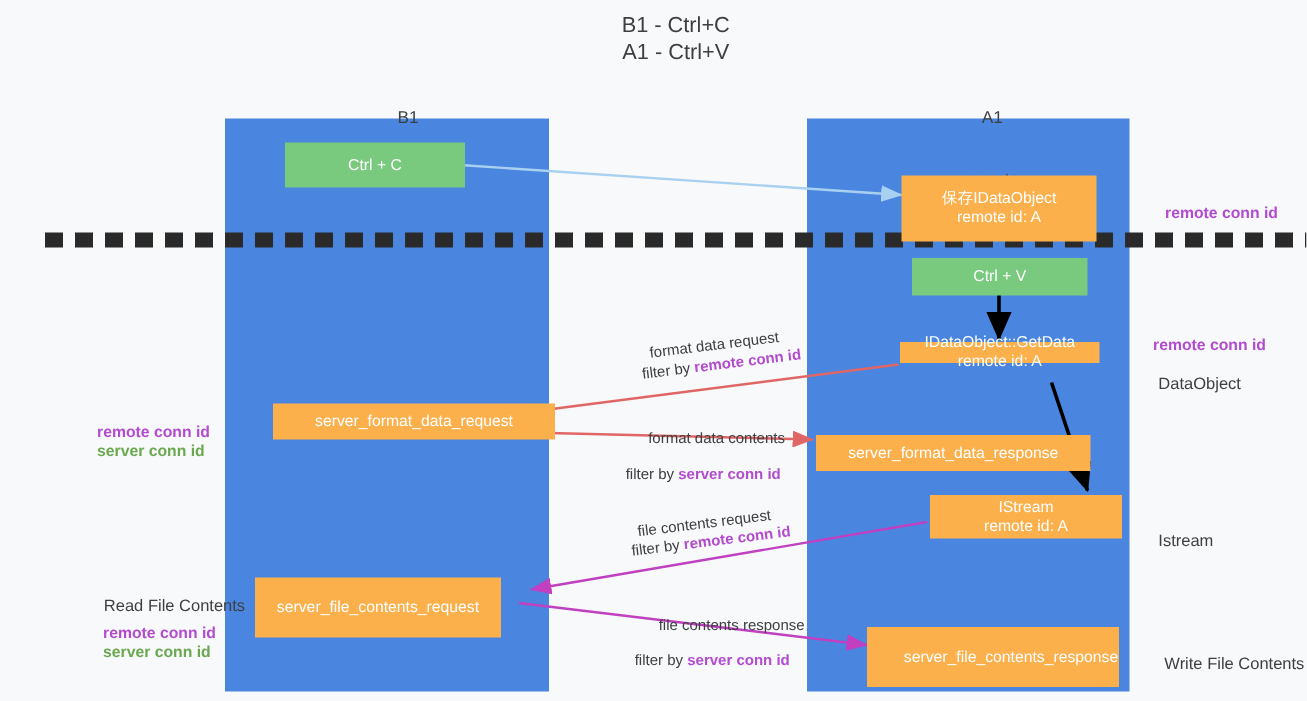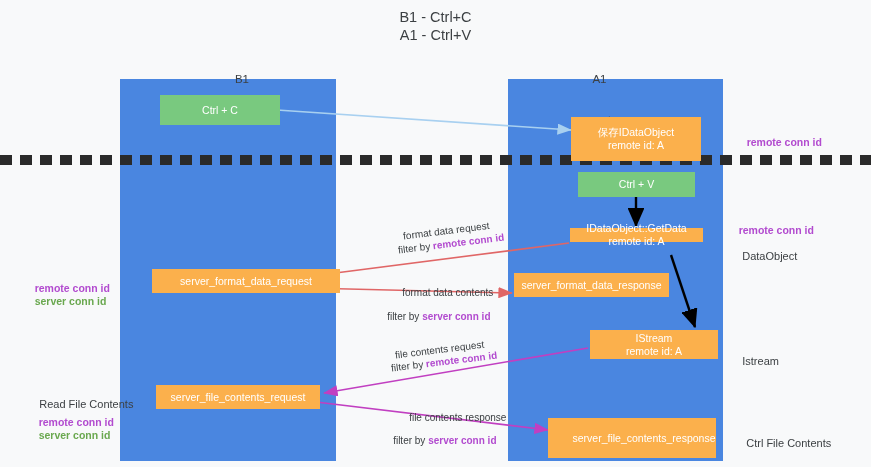--- a/index.html
+++ b/index.html
@@ -3,21 +3,21 @@
 <meta charset="utf-8">
 <style>
   html,body{margin:0;padding:0;}
   body{
     width:871px;height:467px;
     background:#f8f9fa;
     font-family:"Liberation Sans","DejaVu Sans",sans-serif;
     position:relative;overflow:hidden;
     color:#3c4043;
   }
-  #stage{position:absolute;inset:0;}
+  #stage{position:absolute;inset:0;margin-left:30px;}
 
   
   .title{
     position:absolute;left:0;right:0;top:8px;
     text-align:center;font-size:14.5px;line-height:18px;
     color:#3c4043;white-space:pre;
   }
 
   
   .col-head{
@@ -72,21 +72,21 @@
   <div class="title">B1 - Ctrl+C
 A1 - Ctrl+V</div>
 
   <div class="lane" style="left:120px;top:79px;width:216px;height:382px;"></div>
   <div class="lane" style="left:508px;top:79px;width:215px;height:382px;"></div>
 
   <div class="col-head" style="left:120px;top:46px;width:244px;text-align:center;">
     <div>B1</div>
     <div>connection</div>
   </div>
-  <div class="col-head" style="left:492px;top:46px;width:215px;">
+  <div class="col-head" style="left:524px;top:46px;width:215px;">
     <div>A1</div>
     <div>remote</div>
   </div>
 
   <svg class="edges" viewBox="0 0 871 467">
     <defs>
       <marker id="ah-blue" markerWidth="9" markerHeight="7" refX="8.5" refY="3.5" orient="auto">
         <polygon points="0 0, 9 3.5, 0 7" fill="#a8d0f0"></polygon>
       </marker>
       <marker id="ah-red" markerWidth="9" markerHeight="7" refX="8.5" refY="3.5" orient="auto">
@@ -132,30 +132,30 @@
 
   <div class="node orange" style="left:570px;top:228px;width:133px;height:14px;">
     <span>IDataObject::GetData</span>
     <span class="l2">remote id: A</span>
   </div>
 
   <div class="node orange" style="left:152px;top:269px;width:188px;height:24px;">
     <span>server_format_data_request</span>
   </div>
 
-  <div class="node orange" style="left:514px;top:273px;width:155px;height:24px;">
+  <div class="node orange" style="left:514px;top:290px;width:183px;height:24px;">
     <span>server_format_data_response</span>
   </div>
 
   <div class="node orange" style="left:590px;top:330px;width:128px;height:29px;">
     <span>IStream</span>
     <span class="l2">remote id: A</span>
   </div>
 
-  <div class="node orange" style="left:156px;top:385px;width:164px;height:24px;">
+  <div class="node orange" style="left:140px;top:385px;width:164px;height:40px;">
     <span>server_file_contents_request</span>
   </div>
 
   <div class="node orange" style="left:548px;top:418px;width:168px;height:40px;padding-left:28px;">
     <span>server_file_contents_response</span>
   </div>
 
 
   <div class="elabel" style="left:390px;top:220px;transform:rotate(-7deg);transform-origin:left top;">
     <span>format data request</span>
@@ -195,21 +195,21 @@
 
   <div class="anno plain bigger" style="left:730px;top:237px;">
     <span>DataObject</span>
   </div>
 
   <div class="anno plain bigger" style="left:730px;top:342px;">
     <span>Istream</span>
   </div>
 
   <div class="anno plain bigger" style="left:734px;top:424px;">
-    <span>Ctrl File Contents</span>
+    <span>Write File Contents</span>
   </div>
 
   <div class="anno purple" style="left:23px;top:269px;">
     <span>remote conn id</span>
   </div>
   <div class="anno green" style="left:23px;top:282px;">
     <span>server conn id</span>
   </div>
 
   <div class="anno plain bigger" style="left:27px;top:385px;">

